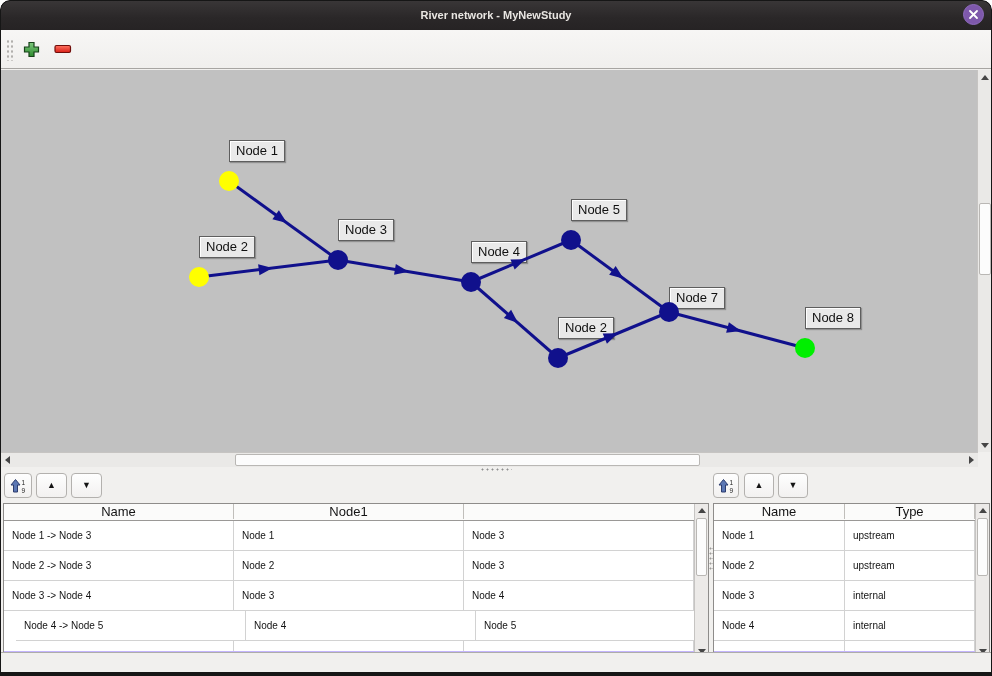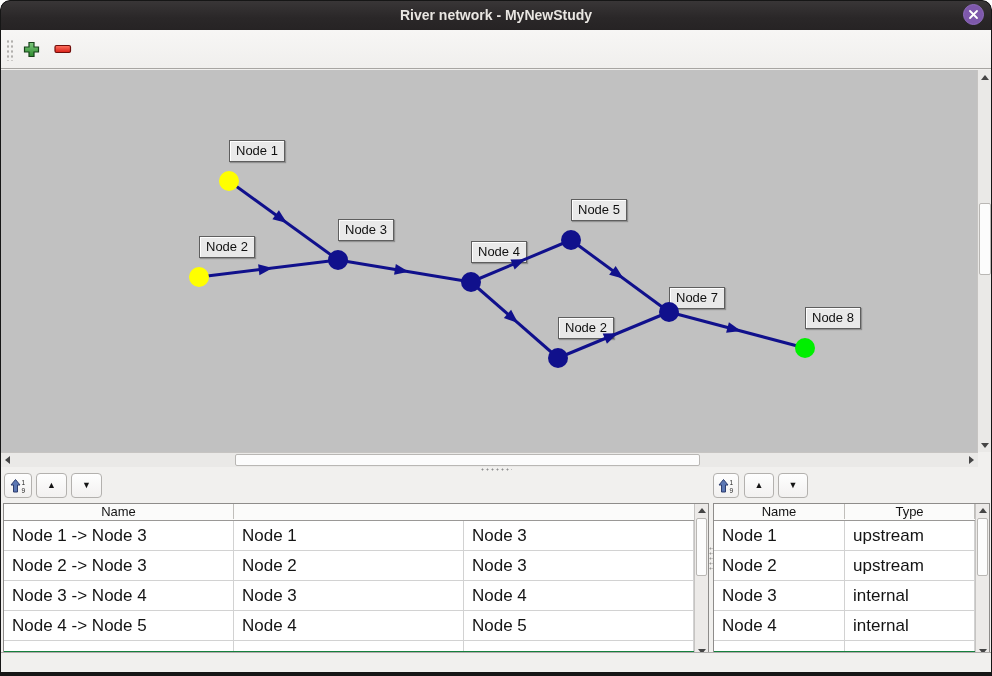--- a/index.html
+++ b/index.html
@@ -1,21 +1,21 @@
 <!DOCTYPE html>
 <html><head>
 <meta charset="utf-8">
 <style>
   html,body{margin:0;padding:0;background:#ffffff;font-family:"Liberation Sans",sans-serif;}
   .window{position:relative;width:992px;height:676px;background:#f1f0ee;border-radius:10px 10px 0 0;overflow:hidden;}
   .window::after{content:"";position:absolute;inset:0;border:1px solid #161616;border-bottom:4px solid #161616;border-radius:10px 10px 0 0;pointer-events:none;z-index:50;}
 
   
   .titlebar{position:absolute;left:0;top:0;width:992px;height:30px;background:linear-gradient(#3a3738,#2a2728 60%,#262324);border-radius:10px 10px 0 0;}
-  .title{position:absolute;left:0;right:0;top:0;height:30px;line-height:30px;text-align:center;color:#e9e6e2;font-size:14px;font-weight:bold;}
+  .title{position:absolute;left:0;right:0;top:0;height:30px;line-height:30px;text-align:center;color:#e9e6e2;font-size:11px;font-weight:bold;}
   .close-btn{position:absolute;right:8px;top:4px;width:21px;height:21px;border-radius:50%;background:#7e58ab;border:1px solid #8f6cbd;box-sizing:border-box;display:flex;align-items:center;justify-content:center;cursor:pointer;}
 
   
   .toolbar{position:absolute;left:0;top:30px;width:992px;height:39px;background:linear-gradient(#f7f6f5,#f0efed);border-bottom:1px solid #a7a5a2;box-sizing:border-box;}
   .grip-v{position:absolute;left:6px;top:9px;width:8px;height:22px;background-image:radial-gradient(circle,#b1afac 1px,transparent 1.3px);background-size:4px 5px;}
   .tb-btn{position:absolute;top:5px;width:28px;height:28px;background:none;border:none;padding:0;display:flex;align-items:center;justify-content:center;cursor:pointer;}
   .tb-btn.add{left:17px;}
   .tb-btn.remove{left:49px;}
 
   
@@ -42,26 +42,26 @@
   .splitter-h{position:absolute;left:0;top:467px;width:992px;height:5px;background:#f1f0ee;}
   .dots-h{position:absolute;left:480px;top:1px;width:32px;height:3px;background-image:radial-gradient(circle,#8f8f8f 0.9px,transparent 1.1px);background-size:5px 3px;}
 
   
   .btnrow{position:absolute;left:0;top:472px;width:992px;height:30px;background:#f1f0ee;}
   .sm-btn{position:absolute;top:1px;height:25px;background:linear-gradient(#fefefe,#f2f1f0);border:1px solid #b3b1ae;border-radius:4px;box-sizing:border-box;display:flex;align-items:center;justify-content:center;padding:0;cursor:pointer;font-size:9px;color:#141414;}
   .arrow-glyph{font-size:9px;line-height:1;color:#141414;}
 
   
   .tables-area{position:absolute;left:0;top:502px;width:992px;height:150px;background:#f1f0ee;}
-  .dtable{position:absolute;top:1px;height:156px;background:#15803d;border:1px solid #8e8c8a;box-sizing:border-box;overflow:hidden;}
+  .dtable{position:absolute;top:1px;height:156px;background:#c4b5fd;border:1px solid #8e8c8a;box-sizing:border-box;overflow:hidden;}
   .dtable.left{left:3px;width:706px;}
   .dtable.right{left:713px;width:277px;}
   .trow{display:flex;background:#ffffff;}
   .trow.thead{background:#fbfbfa;border-bottom:1px solid #9a9896;height:16px;}
-  .tcell{box-sizing:border-box;border-right:1px solid #d2d2d2;padding-left:8px;font-size:17px;color:#141414;height:30px;line-height:29px;overflow:hidden;white-space:nowrap;border-bottom:1px solid #d2d2d2;}
+  .tcell{box-sizing:border-box;border-right:1px solid #d2d2d2;padding-left:8px;font-size:10px;color:#141414;height:30px;line-height:29px;overflow:hidden;white-space:nowrap;border-bottom:1px solid #d2d2d2;}
   .thead .tcell{border-right:1px solid #c0beba;border-bottom:none;text-align:center;padding-left:0;height:15px;line-height:15px;font-size:13px;}
   .trow.partial .tcell{height:10px;border-bottom:none;}
   .t-vscroll{position:absolute;right:0;top:0;bottom:0;width:14px;background:#eceae8;border-left:1px solid #c6c4c2;box-sizing:border-box;}
   .grip-tables{position:absolute;left:709px;top:44px;width:5px;height:26px;background-image:radial-gradient(circle,#9d9b99 0.9px,transparent 1.1px);background-size:3px 5px;}
 
   
   .statusbar{position:absolute;left:0;top:652px;width:992px;height:24px;background:#f1f0ee;border-top:1px solid #aeacaa;box-sizing:border-box;}
 </style>
 </head>
 <body>
@@ -204,38 +204,39 @@
         <div class="sb-btn" style="left:0;top:0;width:13px;height:13px;">
             <span class="tri up"></span>
           </div>
         <div class="sb-thumb" style="left:1px;top:14px;width:11px;height:58px;"></div>
         <div class="sb-btn" style="left:0;bottom:0;width:13px;height:13px;">
             <span class="tri down"></span>
           </div>
       </div>
     <div class="trow thead">
           <div class="tcell" style="width: 230px;">Name</div>
+          <div class="tcell" style="width: 230px;">Node1</div>
         </div>
         <div class="trow">
           <div class="tcell" style="width: 230px;">Node 1 -&gt; Node 3</div>
           <div class="tcell" style="width: 230px;">Node 1</div>
           <div class="tcell" style="width: 230px;">Node 3</div>
         </div>
         <div class="trow">
           <div class="tcell" style="width: 230px;">Node 2 -&gt; Node 3</div>
           <div class="tcell" style="width: 230px;">Node 2</div>
           <div class="tcell" style="width: 230px;">Node 3</div>
         </div>
         <div class="trow">
           <div class="tcell" style="width: 230px;">Node 3 -&gt; Node 4</div>
           <div class="tcell" style="width: 230px;">Node 3</div>
           <div class="tcell" style="width: 230px;">Node 4</div>
         </div>
         <div class="trow">
-          <div class="tcell" style="width: 230px;">Node 4 -&gt; Node 5</div>
+          <div class="tcell" style="width: 230px; margin-left: 12px;">Node 4 -&gt; Node 5</div>
           <div class="tcell" style="width: 230px;">Node 4</div>
           <div class="tcell" style="width: 230px;">Node 5</div>
         </div>
         <div class="trow partial">
           <div class="tcell" style="width: 230px;"></div>
           <div class="tcell" style="width: 230px;"></div>
           <div class="tcell" style="width: 230px;"></div>
         </div>
       </div>
 

